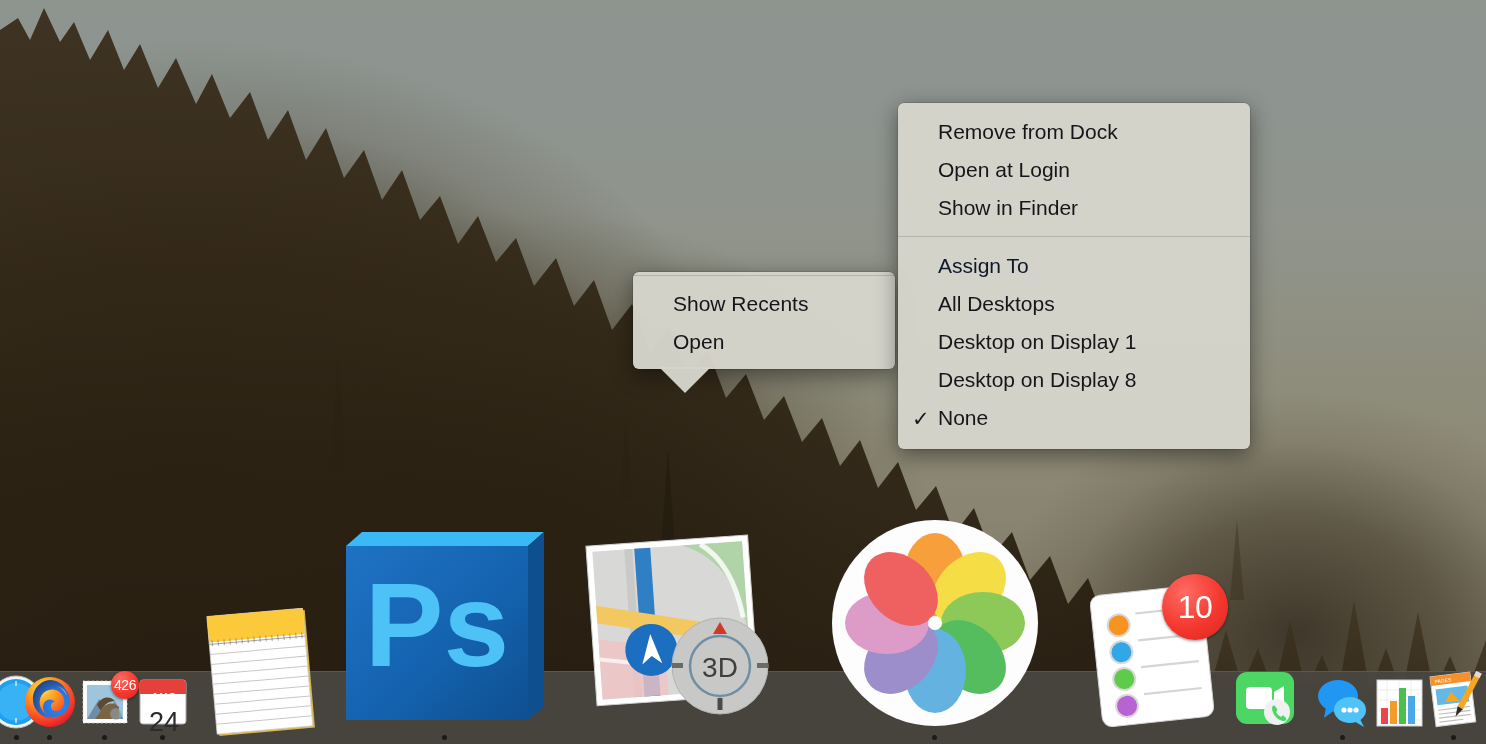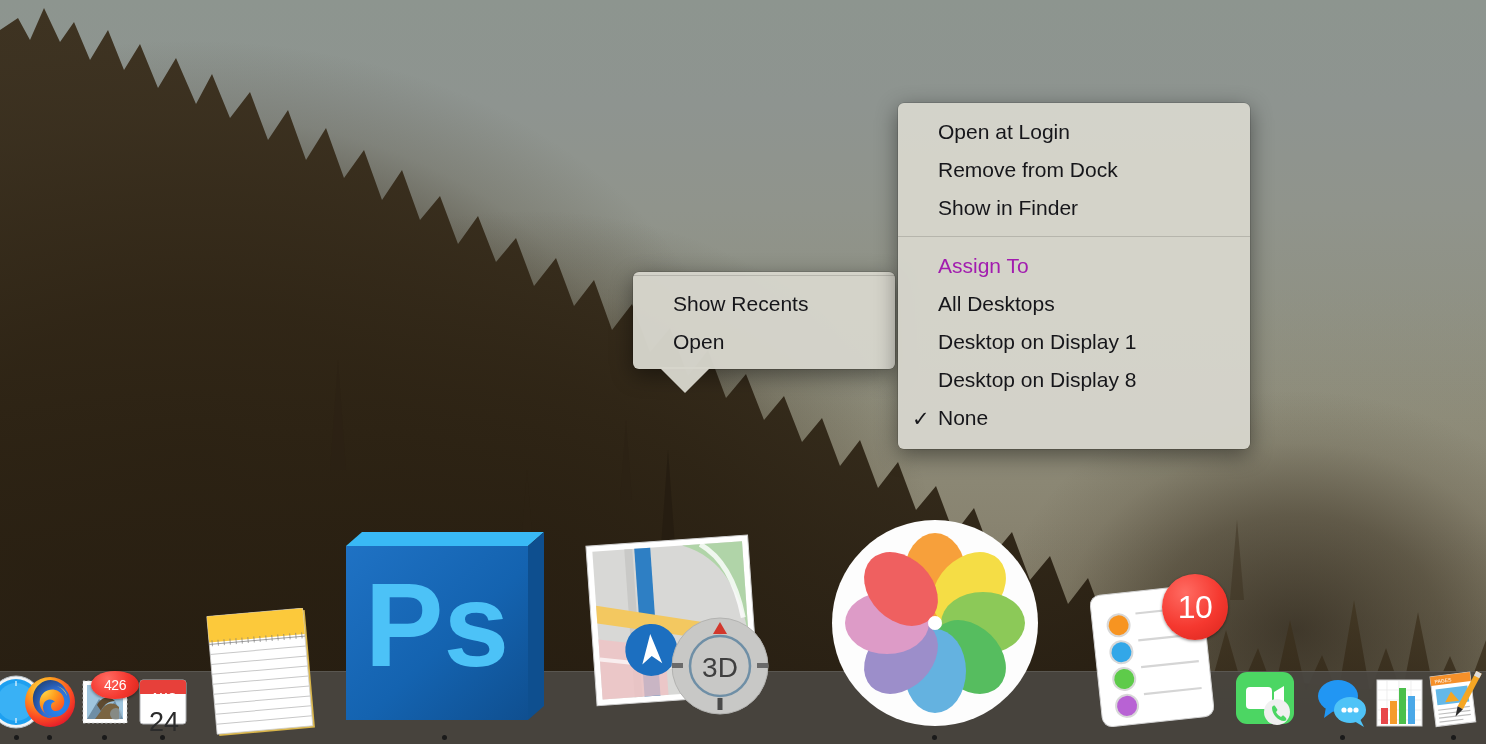--- a/index.html
+++ b/index.html
@@ -147,21 +147,21 @@
   .menu-row .lbl { padding-left: 40px; }
   .menu-sep {
     height: 1px;
     background: rgba(0,0,0,0.14);
     margin: 3px 0;
   }
   .menu-row.highlight {
     background: #7e7e87;
     color: #ffffff;
   }
-  .menu-row.disabled { color: #a21caf; }
+  .menu-row.disabled { color: #0f172a; }
   .check {
     position: absolute;
     left: 14px;
     font-size: 21px;
     line-height: 1;
   }
   .submenu-arrow {
     position: absolute;
     right: 18px;
     width: 0; height: 0;
@@ -236,24 +236,24 @@
       <div style="height:8px"></div>
       <div class="menu-pointer"></div>
     </div>
   </div>
 
   <div class="menu" style="left:898px; top:103px; width:352px;">
     <div class="menu-inner">
       <div style="height:10px"></div>
 
       <div class="menu-row">
+        <span class="lbl">Remove from Dock</span>
+      </div>
+      <div class="menu-row">
         <span class="lbl">Open at Login</span>
-      </div>
-      <div class="menu-row">
-        <span class="lbl">Remove from Dock</span>
       </div>
       <div class="menu-row">
         <span class="lbl">Show in Finder</span>
       </div>
 
       <div style="height:6px"></div>
       <div class="menu-sep"></div>
       <div style="height:7px"></div>
 
       <div class="menu-row disabled">
@@ -325,21 +325,21 @@
 
       <div class="dock-item" style="left:79px; bottom:9px;">
         <svg width="56" height="56" viewBox="0 0 56 56">
           <rect x="4" y="6" width="44" height="42" fill="#ffffff" stroke="#cfd3d6" stroke-width="0.8" stroke-dasharray="2.2 2.2"></rect>
           <rect x="8" y="10" width="36" height="34" fill="#9fc5de"></rect>
           <path d="M8,44 L20,24 L30,34 L36,26 L44,44 Z" fill="#6f8ea5"></path>
           <path d="M18,30 C22,22 30,20 36,26 C30,26 24,30 22,36 Z" fill="#5e4a30"></path>
           <path d="M22,36 C26,28 34,26 40,32 L40,44 L16,44 Z" fill="#7a6442"></path>
           <circle cx="37" cy="39" r="6" fill="#8fa9bd" opacity="0.55"></circle>
         </svg>
-        <div class="badge" style="right:-4px; top:-4px; width:48px; height:28px; font-size:14px;">426</div>
+        <div class="badge" style="right:-4px; top:-4px; width:28px; height:28px; font-size:14px;">426</div>
       </div>
       <div class="dot" style="left:102px;"></div>
 
       <div class="dock-item" style="left:136px; bottom:9px;">
         <svg width="56" height="56" viewBox="0 0 56 56">
           <rect x="4" y="5" width="46" height="44" rx="3" fill="#ffffff" stroke="#b0b2b5" stroke-width="1"></rect>
           <rect x="4" y="5" width="46" height="14" rx="3" fill="#e7403a"></rect>
           <rect x="4" y="15" width="46" height="4" fill="#e7403a"></rect>
         </svg>
         <div style="position:absolute; left:0; top:12px; width:56px; height:56px; pointer-events:none;">

